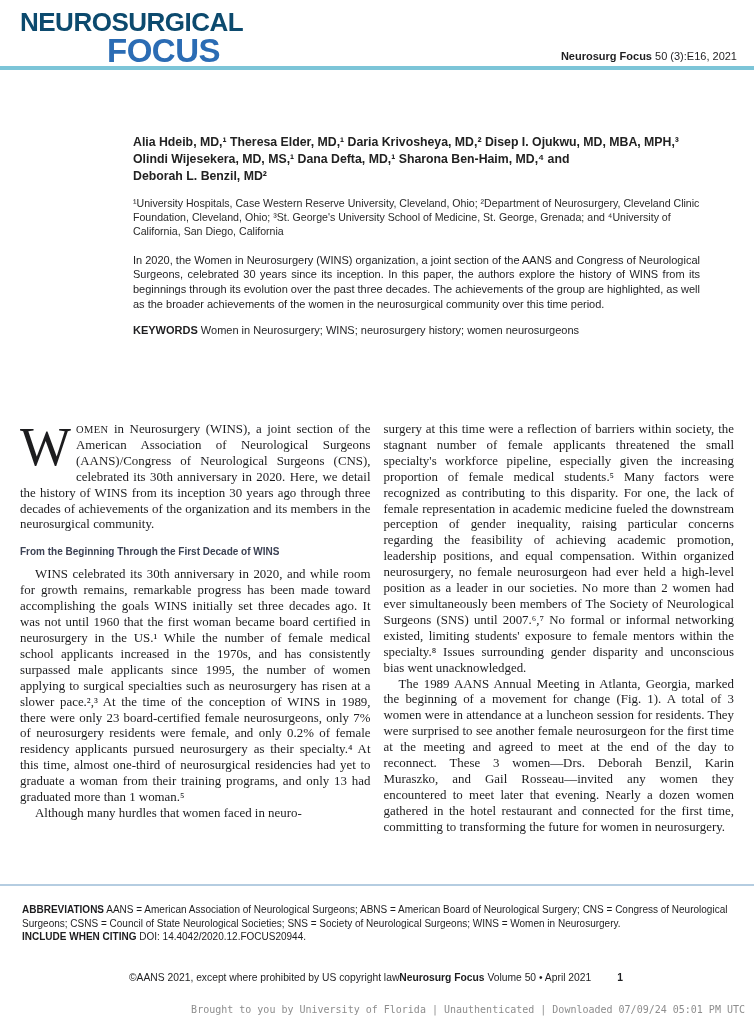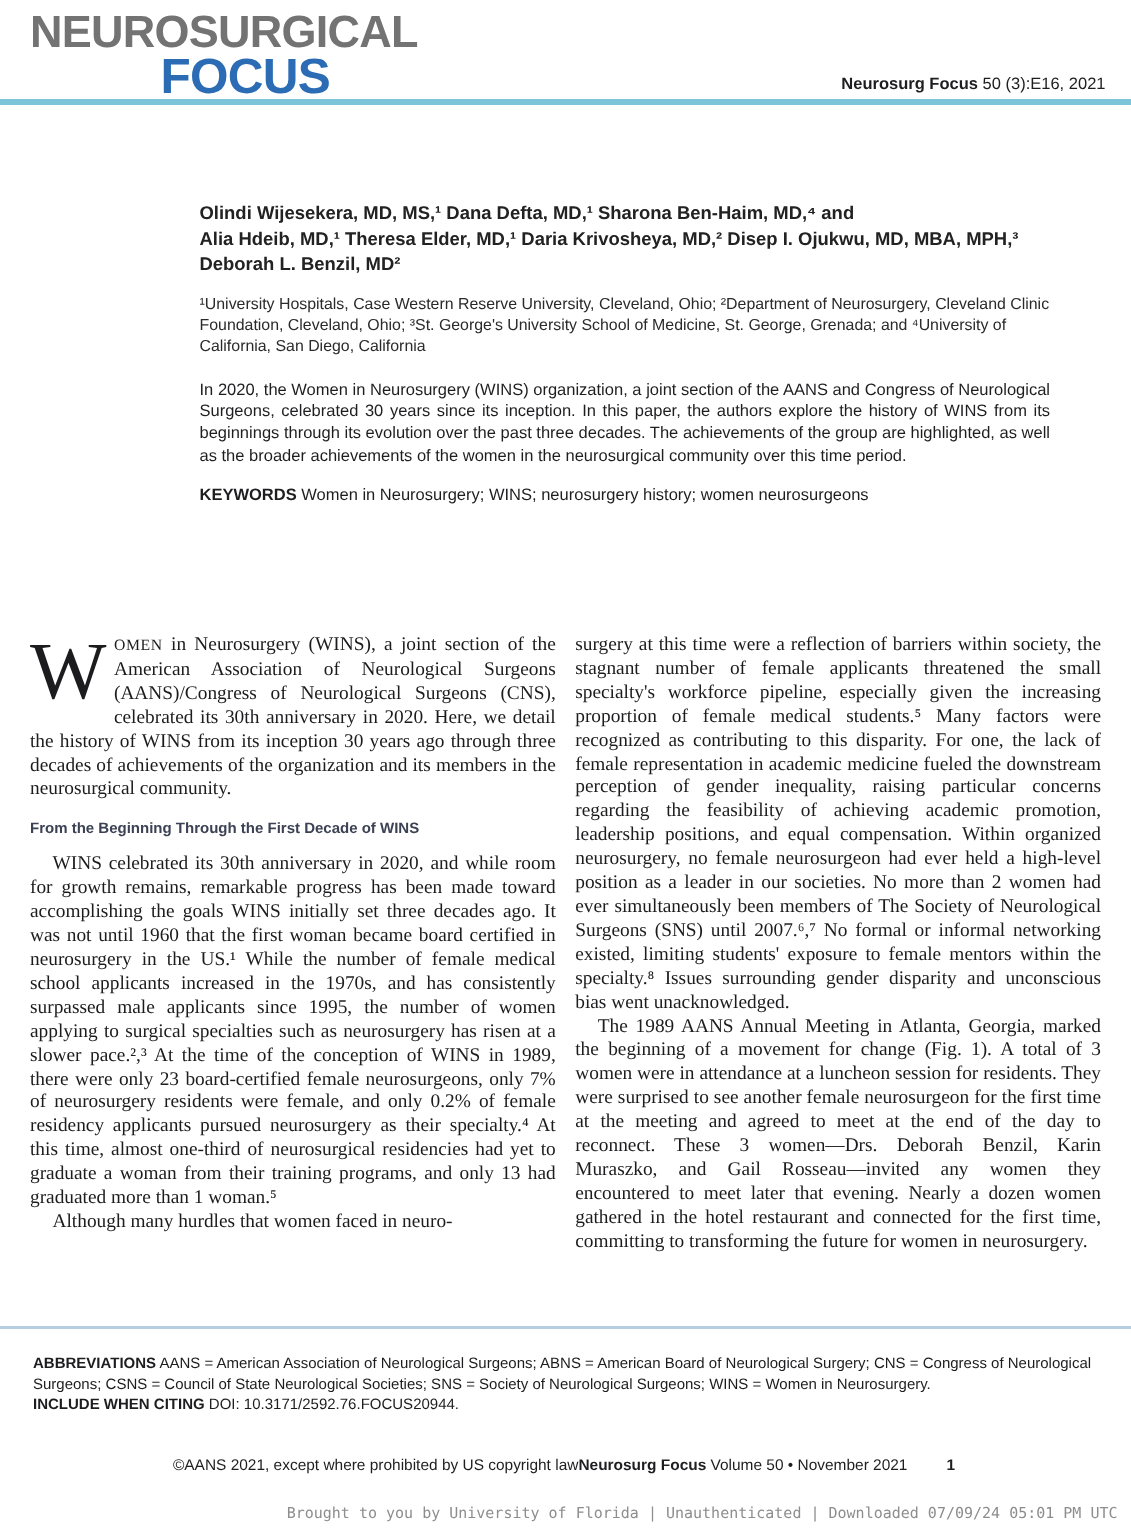--- a/index.html
+++ b/index.html
@@ -1,21 +1,21 @@
 <!DOCTYPE html>
 <html><head>
 <meta charset="utf-8">
 <style>
   html,body{margin:0;padding:0;background:#ffffff;}
   .page{position:relative;width:754px;height:1024px;background:#ffffff;overflow:hidden;
         font-family:"Liberation Sans",sans-serif;color:#1e1e20;}
 
   
   .logo{position:absolute;left:20px;top:8px;width:216px;}
-  .logo1{color:#737373;font-weight:bold;font-size:30px;letter-spacing:-0.5px;line-height:28px;}
+  .logo1{color:#0c4a6e;font-weight:bold;font-size:26px;letter-spacing:-0.5px;line-height:28px;}
   .logo2{color:#2b6cb4;font-weight:bold;font-size:33px;line-height:30px;text-align:right;padding-right:16px;letter-spacing:-0.5px;}
   .jref{position:absolute;right:17px;top:50px;font-size:11px;}
   .b{font-weight:bold;}
   .rule-top{position:absolute;left:0;top:66px;width:754px;height:4px;background:#7cc5d8;}
 
   
   .front{position:absolute;left:133px;top:134px;width:567px;}
   .title{font-family:"Liberation Serif",serif;font-weight:bold;font-size:21.5px;color:#26292e;margin:0 0 16px 0;}
   .authors{font-weight:bold;font-size:12.3px;line-height:17px;color:#222;margin:0 0 12px 0;}
   .affil{font-size:10.6px;line-height:13.9px;color:#2a2a2a;margin:0 0 14px 0;}
@@ -52,22 +52,22 @@
 
   <div class="logo">
     <div class="logo1">NEUROSURGICAL</div>
     <div class="logo2">FOCUS</div>
   </div>
   <div class="jref"><span class="b">Neurosurg Focus</span><span> 50 (3):E16, 2021</span></div>
   <div class="rule-top"></div>
 
   <div class="front">
     <div class="authors">
+      <div>Alia Hdeib, MD,¹ Theresa Elder, MD,¹ Daria Krivosheya, MD,² Disep I. Ojukwu, MD, MBA, MPH,³</div>
       <div>Olindi Wijesekera, MD, MS,¹ Dana Defta, MD,¹ Sharona Ben-Haim, MD,⁴ and</div>
-      <div>Alia Hdeib, MD,¹ Theresa Elder, MD,¹ Daria Krivosheya, MD,² Disep I. Ojukwu, MD, MBA, MPH,³</div>
       <div>Deborah L. Benzil, MD²</div>
     </div>
     <div class="affil">¹University Hospitals, Case Western Reserve University, Cleveland, Ohio; ²Department of Neurosurgery, Cleveland Clinic Foundation, Cleveland, Ohio; ³St. George's University School of Medicine, St. George, Grenada; and ⁴University of California, San Diego, California</div>
     <div class="abstract">In 2020, the Women in Neurosurgery (WINS) organization, a joint section of the AANS and Congress of Neurological Surgeons, celebrated 30 years since its inception. In this paper, the authors explore the history of WINS from its beginnings through its evolution over the past three decades. The achievements of the group are highlighted, as well as the broader achievements of the women in the neurosurgical community over this time period.</div>
     <div class="keywords"><span class="b">KEYWORDS</span><span>  Women in Neurosurgery; WINS; neurosurgery history; women neurosurgeons</span></div>
   </div>
 
   <div class="bodycols">
     <div class="col">
       <p><span class="dropcap">W</span><span class="smallcaps">OMEN</span><span> in Neurosurgery (WINS), a joint section of the American Association of Neurological Surgeons (AANS)/Congress of Neurological Surgeons (CNS), celebrated its 30th anniversary in 2020. Here, we detail the history of WINS from its inception 30 years ago through three decades of achievements of the organization and its members in the neurosurgical community.</span></p>
@@ -77,21 +77,21 @@
     </div>
     <div class="col">
       <p>surgery at this time were a reflection of barriers within society, the stagnant number of female applicants threatened the small specialty's workforce pipeline, especially given the increasing proportion of female medical students.⁵ Many factors were recognized as contributing to this disparity. For one, the lack of female representation in academic medicine fueled the downstream perception of gender inequality, raising particular concerns regarding the feasibility of achieving academic promotion, leadership positions, and equal compensation. Within organized neurosurgery, no female neurosurgeon had ever held a high-level position as a leader in our societies. No more than 2 women had ever simultaneously been members of The Society of Neurological Surgeons (SNS) until 2007.⁶,⁷ No formal or informal networking existed, limiting students' exposure to female mentors within the specialty.⁸ Issues surrounding gender disparity and unconscious bias went unacknowledged.</p>
       <p class="indent">The 1989 AANS Annual Meeting in Atlanta, Georgia, marked the beginning of a movement for change (Fig. 1). A total of 3 women were in attendance at a luncheon session for residents. They were surprised to see another female neurosurgeon for the first time at the meeting and agreed to meet at the end of the day to reconnect. These 3 women—Drs. Deborah Benzil, Karin Muraszko, and Gail Rosseau—invited any women they encountered to meet later that evening. Nearly a dozen women gathered in the hotel restaurant and connected for the first time, committing to transforming the future for women in neurosurgery.</p>
     </div>
   </div>
 
   <div class="rule-bottom"></div>
   <div class="foot-block">
     <div><span class="lbl">ABBREVIATIONS</span><span>  AANS = American Association of Neurological Surgeons; ABNS = American Board of Neurological Surgery; CNS = Congress of Neurological Surgeons; CSNS = Council of State Neurological Societies; SNS = Society of Neurological Surgeons; WINS = Women in Neurosurgery.</span></div>
-    <div><span class="lbl">INCLUDE WHEN CITING</span><span>  DOI: 10.3171/2592.76.FOCUS20944.</span></div>
+    <div><span class="lbl">INCLUDE WHEN CITING</span><span>  DOI: 14.4042/2020.12.FOCUS20944.</span></div>
   </div>
   <div class="copyrow">
     <span>©AANS 2021, except where prohibited by US copyright law</span>
-    <span><span class="b">Neurosurg Focus</span><span>  Volume 50 • November 2021</span><span class="pagenum">1</span></span>
+    <span><span class="b">Neurosurg Focus</span><span>  Volume 50 • April 2021</span><span class="pagenum">1</span></span>
   </div>
   <div class="dlline">Brought to you by University of Florida | Unauthenticated | Downloaded 07/09/24 05:01 PM UTC</div>
 
 </div>
 
 </body></html>

